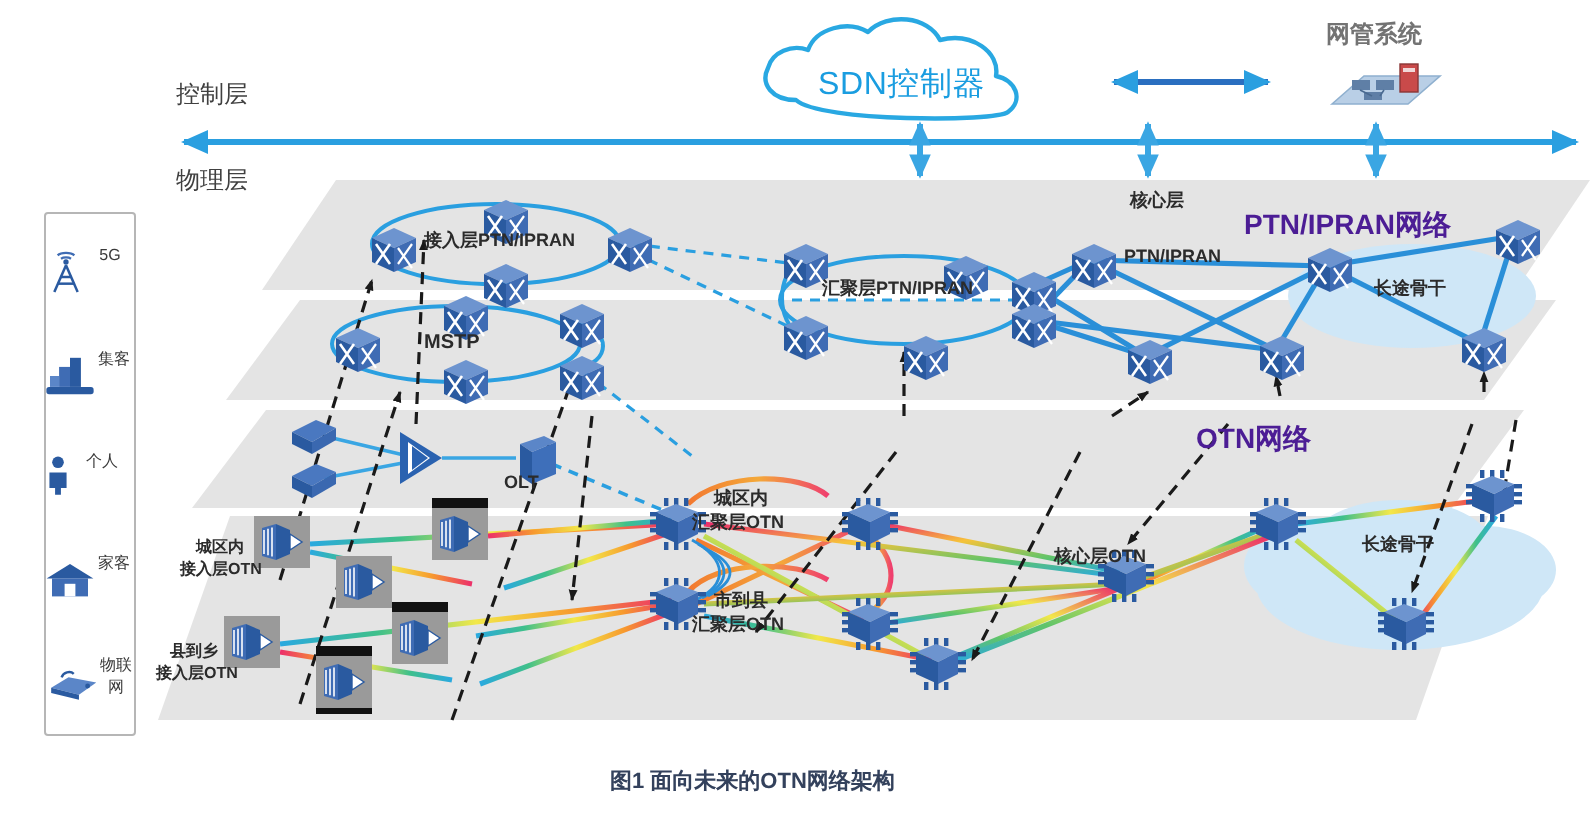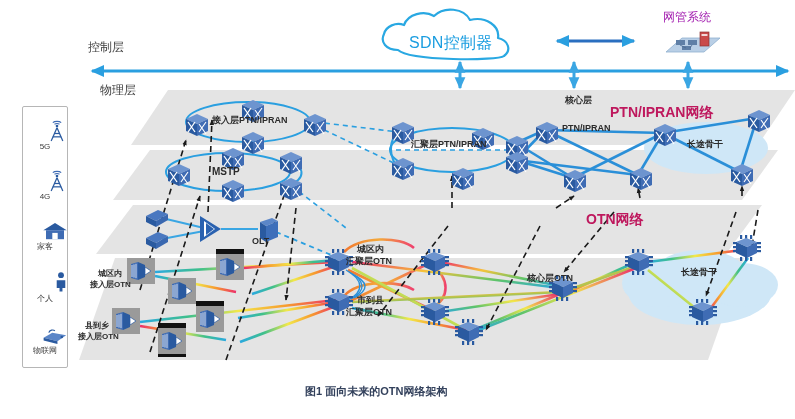--- a/index.html
+++ b/index.html
@@ -4,34 +4,34 @@
 <style>
   html,body{margin:0;padding:0;background:#ffffff;}
   body{width:795px;height:419px;overflow:hidden;
        font-family:"Liberation Sans","DejaVu Sans",sans-serif;}
   #root{position:relative;width:795px;height:419px;background:#fff;}
   .abs{position:absolute;}
   svg.layer{position:absolute;left:0;top:0;width:795px;height:419px;overflow:visible;}
   .txt{position:absolute;white-space:nowrap;line-height:1.05;}
 
   .label-layer{color:#404040;font-size:12px;font-weight:400;}
-  .label-blue-big{color:#be185d;font-size:14px;font-weight:bold;}
+  .label-blue-big{color:#4c1d95;font-size:14px;font-weight:bold;margin-left:12px;}
   .label-sdn{color:#1a9de0;font-size:16px;font-weight:normal;letter-spacing:.3px;}
-  .label-nms{color:#a21caf;font-size:12px;font-weight:normal;}
+  .label-nms{color:#737373;font-size:12px;font-weight:bold;}
   .label-dark{color:#2b2b2b;font-size:9px;font-weight:bold;text-align:center;}
   .label-dark-sm{color:#2b2b2b;font-size:8px;font-weight:bold;text-align:center;}
   .label-mstp{color:#2b2b2b;font-size:10px;font-weight:bold;}
   .legend-cap{color:#3a3a3a;font-size:8px;text-align:center;width:100%;}
   .caption{color:#33415c;font-size:11px;font-weight:bold;}
 
   #legend{left:22px;top:106px;width:46px;height:262px;border:1px solid #b6b6b6;
           background:#fff;border-radius:2px;box-sizing:border-box;
           display:flex;flex-direction:column;align-items:center;
           justify-content:space-around;padding:3px 0;}
-  .legend-item{display:flex;flex-direction:column;align-items:flex-end;width:100%;}
+  .legend-item{display:flex;flex-direction:row;align-items:flex-start;width:100%;}
   .legend-ico{height:24px;display:flex;align-items:flex-end;justify-content:center;}
 </style>
 </head>
 <body>
 
 <div id="root">
 
   <svg class="layer" viewBox="0 0 795 419">
     <defs>
 
@@ -397,21 +397,21 @@
       </g>
       <g id="boxnode-bar2">
         <rect x="0" y="-5" width="28" height="5" fill="#111111"></rect>
         <use href="#boxnode"></use>
         <rect x="0" y="26" width="28" height="3" fill="#111111"></rect>
       </g>
     </defs>
   </svg>
 
   <div class="txt label-layer" style="left:88px;top:41px;">控制层</div>
-  <div class="txt label-layer" style="left:88px;top:84px;margin-left:12px;">物理层</div>
+  <div class="txt label-layer" style="left:88px;top:84px;">物理层</div>
 
   <div class="txt label-sdn" style="left:409px;top:35px;">SDN控制器</div>
   <div class="txt label-nms" style="left:663px;top:11px;">网管系统</div>
 
   <svg class="abs" style="left:660px;top:30px;width:62px;height:30px;" viewBox="0 0 62 30">
     <polygon points="6,22 22,8 60,8 44,22" fill="#b9cfe6" stroke="#8fb0cf" stroke-width=".8"></polygon>
     <rect x="40" y="2" width="9" height="14" fill="#c94a4a" stroke="#8a3636" stroke-width=".7"></rect>
     <rect x="41.5" y="4" width="6" height="2" fill="#f0d8d8"></rect>
     <g fill="#5f7fa6">
       <rect x="16" y="10" width="9" height="5"></rect>
@@ -465,59 +465,52 @@
             <path d="M12,9 L5,25"></path>
               <path d="M12,9 L19,25"></path>
             <path d="M8.5,16 L15.5,16"></path>
               <path d="M7,20 L17,20"></path>
           </g>
         </svg>
       </div>
       <div class="legend-cap">5G</div>
     </div>
 
+
     <div class="legend-item">
       <div class="legend-ico">
-        <svg viewBox="0 0 24 26" width="20" height="22">
-          <g stroke="#3f6cb4" stroke-width="1.4" fill="none">
-            <path d="M7,3 C9,1 15,1 17,3"></path>
-              <path d="M9,5 C10.5,4 13.5,4 15,5"></path>
-          </g>
-          <circle cx="12" cy="7" r="1.6" fill="#2a5aa0"></circle>
-          <g stroke="#2a5aa0" stroke-width="1.5" fill="none">
-            <path d="M12,9 L5,25"></path>
-              <path d="M12,9 L19,25"></path>
-            <path d="M8.5,16 L15.5,16"></path>
-              <path d="M7,20 L17,20"></path>
-          </g>
+        <svg viewBox="0 0 26 22" width="24" height="20">
+          <rect x="13" y="1" width="6" height="16" fill="#2a5aa0"></rect>
+          <rect x="7" y="6" width="6" height="11" fill="#3f6cb4"></rect>
+          <rect x="2" y="11" width="5" height="6" fill="#5b86c8"></rect>
+          <rect x="0" y="17" width="26" height="4" rx="1.5" fill="#2a5aa0"></rect>
         </svg>
       </div>
-      <div class="legend-cap">4G</div>
+      <div class="legend-cap">集客</div>
     </div>
 
+    <div class="legend-item">
+      <div class="legend-ico">
+        <svg viewBox="0 0 14 24" width="12" height="22">
+          <circle cx="7" cy="4" r="3.4" fill="#2a5aa0"></circle>
+          <path d="M2,10 h10 v9 h-3.3 v4 h-3.4 v-4 H2 Z" fill="#2a5aa0"></path>
+        </svg>
+      </div>
+      <div class="legend-cap">个人</div>
+    </div>
 
     <div class="legend-item">
       <div class="legend-ico">
         <svg viewBox="0 0 26 20" width="24" height="18">
           <polygon points="0,8 13,0 26,8" fill="#2a5aa0"></polygon>
           <rect x="3" y="8" width="20" height="10" fill="#3f6cb4"></rect>
           <rect x="10" y="11" width="6" height="7" fill="#ffffff"></rect>
         </svg>
       </div>
       <div class="legend-cap">家客</div>
-    </div>
-
-    <div class="legend-item">
-      <div class="legend-ico">
-        <svg viewBox="0 0 14 24" width="12" height="22">
-          <circle cx="7" cy="4" r="3.4" fill="#2a5aa0"></circle>
-          <path d="M2,10 h10 v9 h-3.3 v4 h-3.4 v-4 H2 Z" fill="#2a5aa0"></path>
-        </svg>
-      </div>
-      <div class="legend-cap">个人</div>
     </div>
 
     <div class="legend-item">
       <div class="legend-ico">
         <svg viewBox="0 0 30 18" width="26" height="16">
           <polygon points="3,10 13,4 29,7 19,14" fill="#5b86c8"></polygon>
           <polygon points="3,10 19,14 19,17 3,13" fill="#2a5aa0"></polygon>
           <path d="M9,4 C10,1 14,0 16,2" stroke="#2a5aa0" stroke-width="1.4" fill="none"></path>
           <circle cx="24" cy="9" r="1.4" fill="#2a5aa0"></circle>
         </svg>

